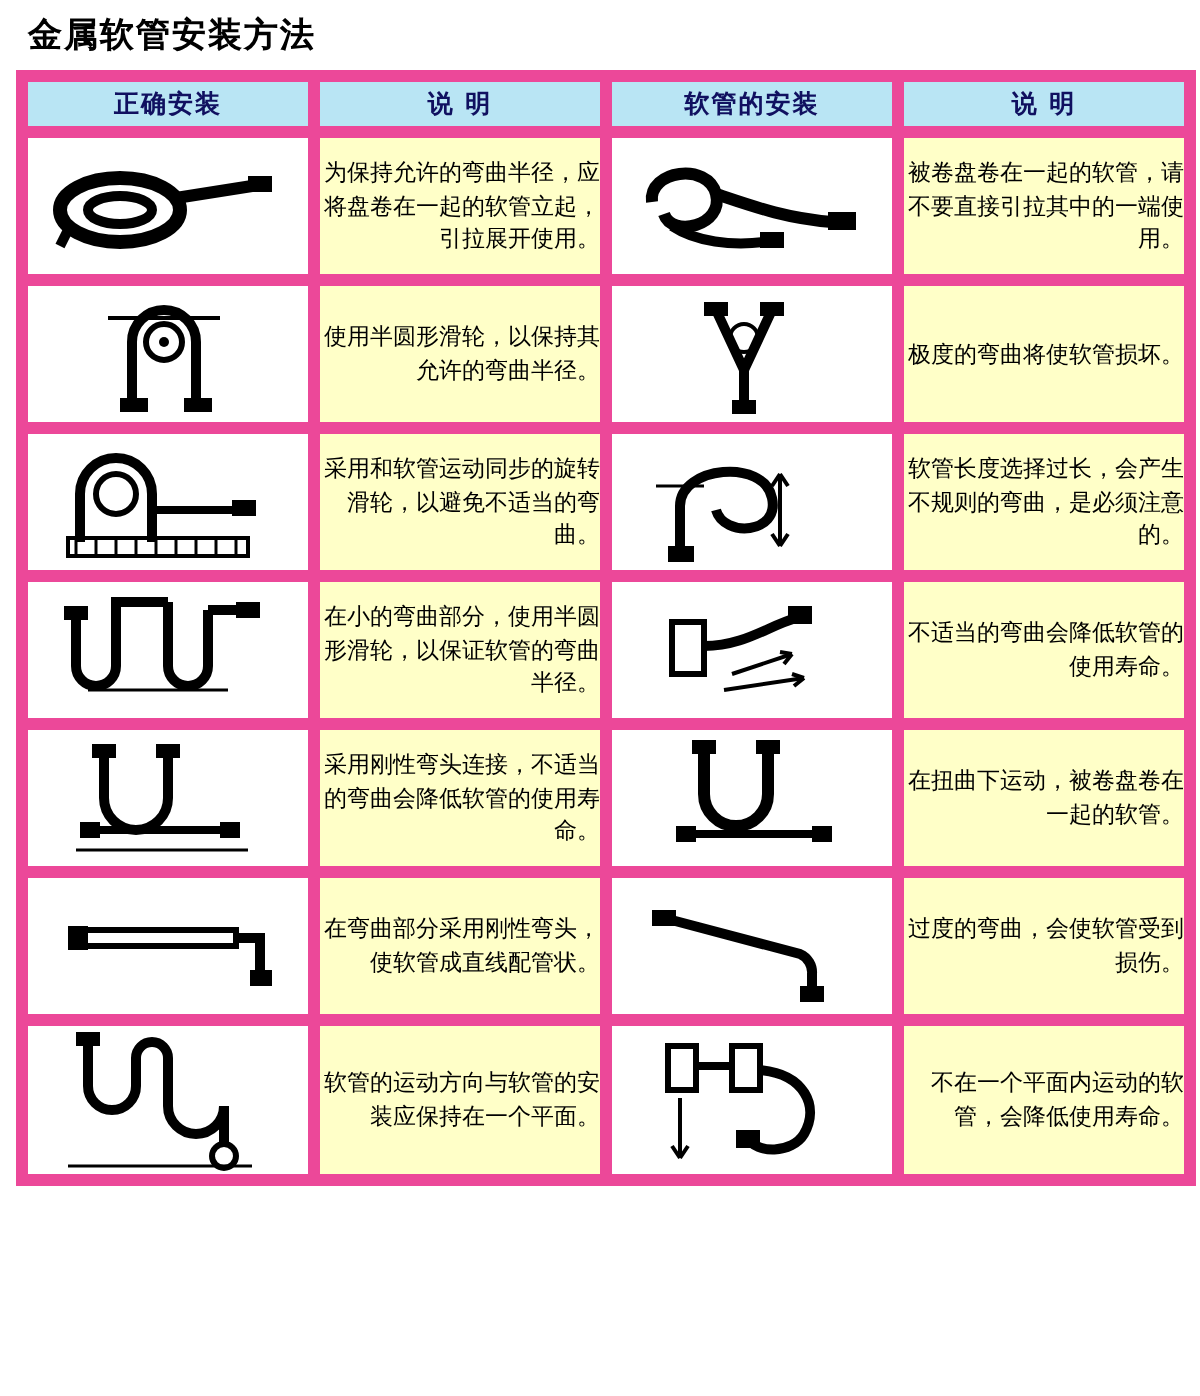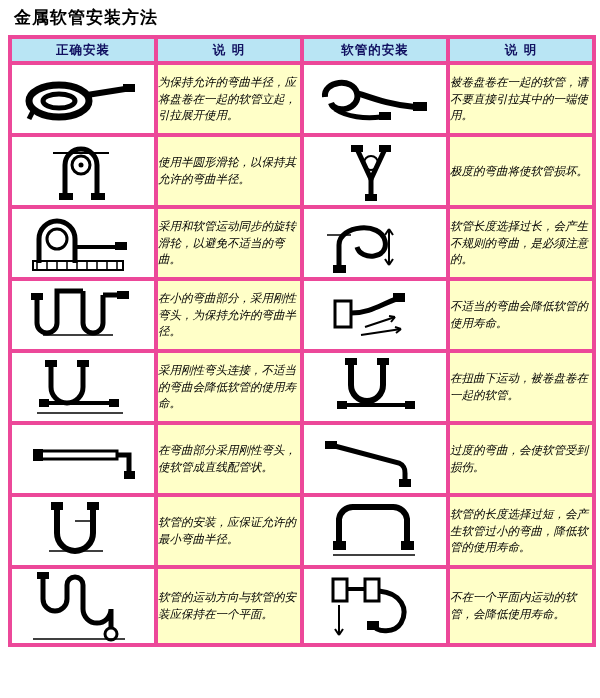--- a/index.html
+++ b/index.html
@@ -28,21 +28,21 @@
     margin: 2px 0 6px 6px;
     color: #000;
   }
   table.matrix {
     border-collapse: collapse;
     width: 584px;
     table-layout: fixed;
     border: 1px solid #2b2bbf;
   }
   table.matrix td, table.matrix th {
-    border: 4px solid #ec4899;
+    border: 6px solid #ec4899;
     padding: 0;
     vertical-align: middle;
   }
   thead th {
     background: #b9e5f4;
     color: #101060;
     font-size: 12.5px;
     font-weight: bold;
     height: 22px;
     text-align: center;
@@ -55,22 +55,21 @@
     text-align: center;
     height: 68px;
     padding: 2px 0;
   }
   td.txtcell {
     background: #ffffc8;
     font-size: 11.5px;
     line-height: 1.45;
     padding: 5px 7px;
     color: #000;
-    text-align: left;
-    font-style: italic;
+    text-align: right;
   }
   svg { display: block; margin: 0 auto; }
 </style>
 </head>
 <body>
 
 <div id="page">
 
   <div id="title">金属软管安装方法</div>
 
@@ -175,21 +174,21 @@
           <svg width="140" height="64" viewBox="0 0 140 64">
             <path d="M24 14 L24 40 A10 10 0 0 0 44 40 L44 14" fill="none" stroke="#000" stroke-width="5"></path>
             <path d="M44 14 L44 8 L70 8" fill="none" stroke="#000" stroke-width="5"></path>
             <path d="M70 8 L70 40 A10 10 0 0 0 90 40 L90 12" fill="none" stroke="#000" stroke-width="5"></path>
             <path d="M90 12 L112 12" stroke="#000" stroke-width="5"></path>
             <rect x="18" y="10" width="12" height="7" fill="#000"></rect>
             <rect x="104" y="8" width="12" height="8" fill="#000"></rect>
             <path d="M30 52 L100 52" stroke="#000" stroke-width="1.5"></path>
           </svg>
         </td>
-        <td class="txtcell">在小的弯曲部分，采用刚性弯头，为保持允许的弯曲半径。</td>
+        <td class="txtcell">在小的弯曲部分，使用半圆形滑轮，以保证软管的弯曲半径。</td>
         <td class="imgcell">
 
           <svg width="140" height="64" viewBox="0 0 140 64">
             <rect x="30" y="18" width="16" height="26" fill="none" stroke="#000" stroke-width="3"></rect>
             <path d="M46 30 C66 30, 78 20, 92 16" fill="none" stroke="#000" stroke-width="5"></path>
             <rect x="88" y="10" width="12" height="9" fill="#000"></rect>
             <path d="M60 44 L90 34" stroke="#000" stroke-width="2"></path>
             <path d="M90 34 L84 33 M90 34 L86 39" stroke="#000" stroke-width="2"></path>
             <path d="M56 52 L96 46" stroke="#000" stroke-width="2"></path>
             <path d="M96 46 L90 44 M96 46 L91 50" stroke="#000" stroke-width="2"></path>
@@ -242,43 +241,20 @@
 
           <svg width="140" height="64" viewBox="0 0 140 64">
             <path d="M26 18 L94 36 A10 10 0 0 1 100 46 L100 54" fill="none" stroke="#000" stroke-width="5"></path>
             <rect x="20" y="14" width="12" height="8" fill="#000"></rect>
             <rect x="94" y="52" width="12" height="8" fill="#000"></rect>
           </svg>
         </td>
         <td class="txtcell">过度的弯曲，会使软管受到损伤。</td>
       </tr>
 
-      <tr>
-        <td class="imgcell">
-
-          <svg width="140" height="64" viewBox="0 0 140 64">
-            <path d="M44 6 L44 34 A18 18 0 0 0 80 34 L80 6" fill="none" stroke="#000" stroke-width="6"></path>
-            <rect x="38" y="3" width="12" height="8" fill="#000"></rect>
-            <rect x="74" y="3" width="12" height="8" fill="#000"></rect>
-            <path d="M62 22 L80 22" stroke="#000" stroke-width="1.5"></path>
-            <path d="M36 52 L90 52" stroke="#000" stroke-width="1.5"></path>
-          </svg>
-        </td>
-        <td class="txtcell">软管的安装，应保证允许的最小弯曲半径。</td>
-        <td class="imgcell">
-
-          <svg width="140" height="64" viewBox="0 0 140 64">
-            <path d="M34 44 L34 20 A14 14 0 0 1 48 8 L88 8 A14 14 0 0 1 102 20 L102 44" fill="none" stroke="#000" stroke-width="6"></path>
-            <rect x="28" y="42" width="13" height="9" fill="#000"></rect>
-            <rect x="96" y="42" width="13" height="9" fill="#000"></rect>
-            <path d="M28 56 L110 56" stroke="#000" stroke-width="1.5"></path>
-          </svg>
-        </td>
-        <td class="txtcell">软管的长度选择过短，会产生软管过小的弯曲，降低软管的使用寿命。</td>
-      </tr>
 
       <tr>
         <td class="imgcell">
 
           <svg width="140" height="74" viewBox="0 0 140 74">
             <path d="M30 6 L30 30 A12 12 0 0 0 54 30 L54 16 A8 8 0 0 1 70 16 L70 40 A14 14 0 0 0 98 40 L98 60" fill="none" stroke="#000" stroke-width="5"></path>
             <rect x="24" y="3" width="12" height="7" fill="#000"></rect>
             <circle cx="98" cy="65" r="6" fill="none" stroke="#000" stroke-width="3"></circle>
             <path d="M20 70 L112 70" stroke="#000" stroke-width="1.5"></path>
           </svg>

